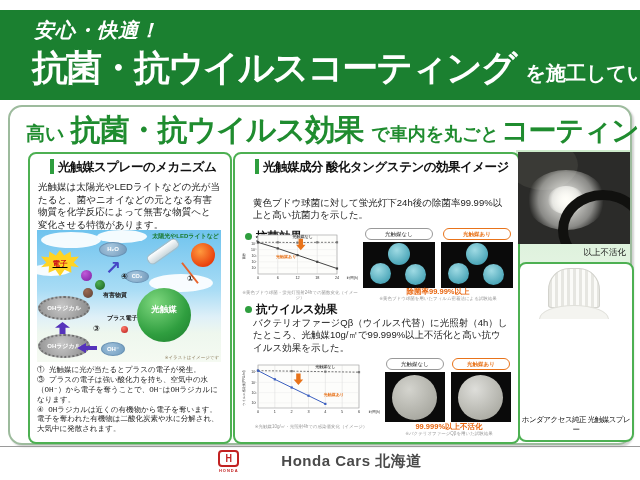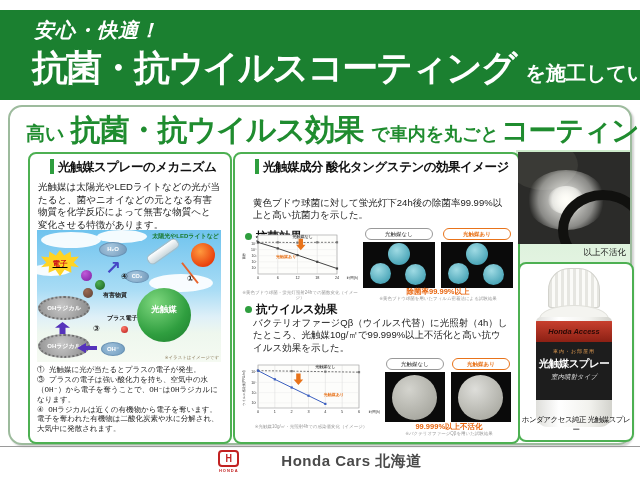--- a/index.html
+++ b/index.html
@@ -369,30 +369,20 @@
     <div class="seat-shadow"></div>
     <div class="mist1"></div>
     <div class="mist2"></div>
     <div class="wheel"></div>
   </div>
   <div class="photo-caption">以上不活化</div>
 
   <div class="bottle-card">
     <div class="cap"></div>
     <div class="shoulder"></div>
-    <div class="bottle-body">
-      <div class="red-band">
-        <span>Honda Access</span>
-      </div>
-      <div class="black-label">
-        <div class="bl-tag">車内・お部屋用</div>
-        <div class="bl-name">光触媒スプレー</div>
-        <div class="bl-sub">室内噴射タイプ</div>
-      </div>
-    </div>
     <div class="bottle-caption">ホンダアクセス純正 光触媒スプレー</div>
   </div>
 
   <div class="footer-line"></div>
   <div class="footer">
     <div class="h-mark-wrap">
       <div class="h-mark">
         <span>H</span>
       </div>
       <div class="h-word">HONDA</div>

